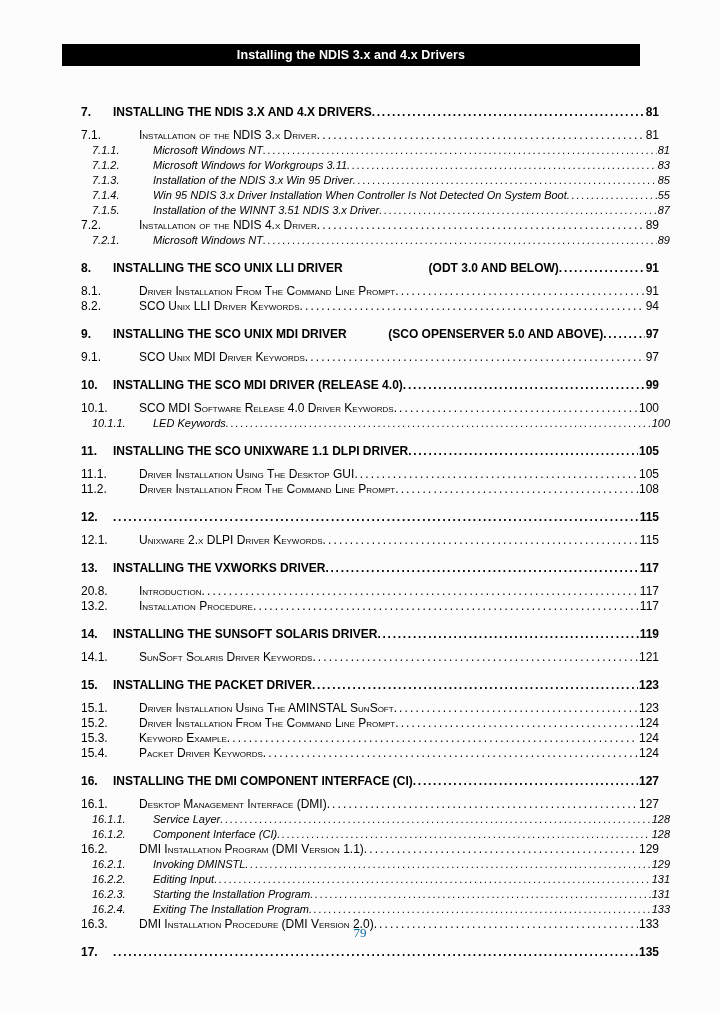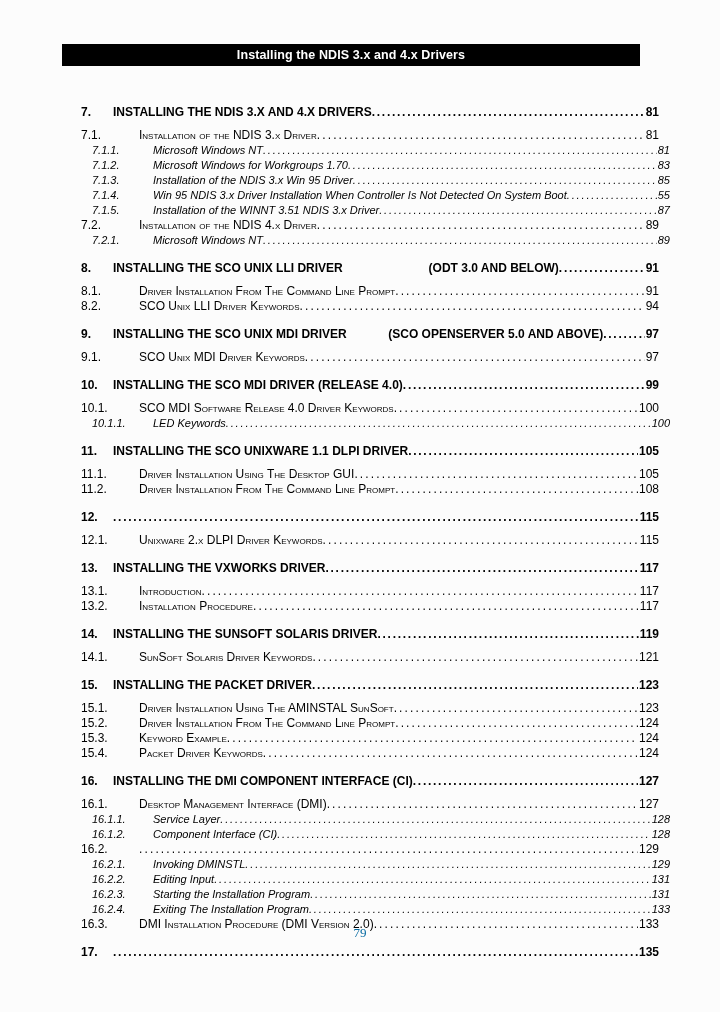--- a/index.html
+++ b/index.html
@@ -167,21 +167,21 @@
         <span class="toc-page">81</span>
       </div>
       <div class="toc-entry lvl3">
         <span class="toc-num">7.1.1.</span>
         <span class="toc-title">Microsoft Windows NT</span>
         <span class="leader"></span>
         <span class="toc-page">81</span>
       </div>
       <div class="toc-entry lvl3">
         <span class="toc-num">7.1.2.</span>
-        <span class="toc-title">Microsoft Windows for Workgroups 1.70</span>
+        <span class="toc-title">Microsoft Windows for Workgroups 3.11</span>
         <span class="leader"></span>
         <span class="toc-page">83</span>
       </div>
       <div class="toc-entry lvl3">
         <span class="toc-num">7.1.3.</span>
         <span class="toc-title">Installation of the NDIS 3.x Win 95 Driver</span>
         <span class="leader"></span>
         <span class="toc-page">85</span>
       </div>
       <div class="toc-entry lvl3">
@@ -289,21 +289,21 @@
         <span class="leader"></span>
         <span class="toc-page">115</span>
       </div>
       <div class="toc-entry lvl1">
         <span class="toc-num">13.</span>
         <span class="toc-title">INSTALLING THE VXWORKS DRIVER</span>
         <span class="leader"></span>
         <span class="toc-page">117</span>
       </div>
       <div class="toc-entry lvl2 gap-top">
-        <span class="toc-num">13.1.</span>
+        <span class="toc-num">20.8.</span>
         <span class="toc-title">Introduction</span>
         <span class="leader"></span>
         <span class="toc-page">117</span>
       </div>
       <div class="toc-entry lvl2">
         <span class="toc-num">13.2.</span>
         <span class="toc-title">Installation Procedure</span>
         <span class="leader"></span>
         <span class="toc-page">117</span>
       </div>
@@ -368,20 +368,21 @@
         <span class="toc-page">128</span>
       </div>
       <div class="toc-entry lvl3">
         <span class="toc-num">16.1.2.</span>
         <span class="toc-title">Component Interface (CI)</span>
         <span class="leader"></span>
         <span class="toc-page">128</span>
       </div>
       <div class="toc-entry lvl2">
         <span class="toc-num">16.2.</span>
+        <span class="toc-title">DMI Installation Program (DMI Version 1.1)</span>
         <span class="leader"></span>
         <span class="toc-page">129</span>
       </div>
       <div class="toc-entry lvl3">
         <span class="toc-num">16.2.1.</span>
         <span class="toc-title">Invoking DMINSTL</span>
         <span class="leader"></span>
         <span class="toc-page">129</span>
       </div>
       <div class="toc-entry lvl3">

